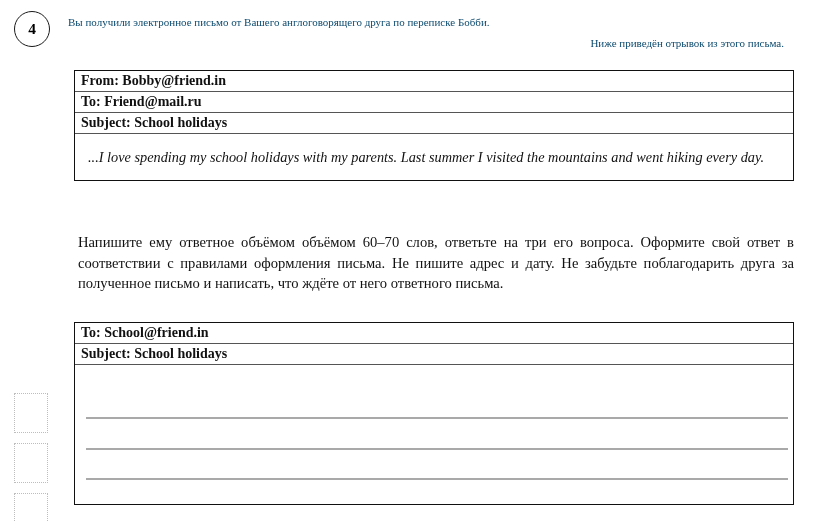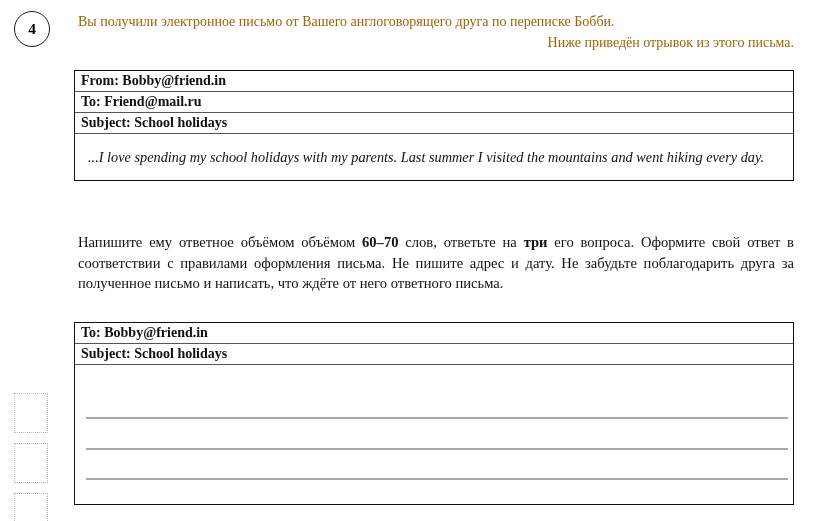--- a/index.html
+++ b/index.html
@@ -42,28 +42,28 @@
     display: flex;
     align-items: center;
     justify-content: center;
     font-size: 15.5px;
     font-weight: bold;
     color: #000;
     line-height: 1;
   }
   .task-text {
     position: absolute;
-    left: 78px;
+    left: 68px;
     top: 12px;
     width: 716px;
-    font-size: 14px;
+    font-size: 11px;
     line-height: 20.5px;
     text-align: justify;
     text-justify: inter-word;
-    color: #a16207;
+    color: #0c4a6e;
   }
   .task-text .l2 { display: block; text-align: right; }
 
   
   .mail-table {
     position: absolute;
     left: 74px;
     width: 720px;
     box-sizing: border-box;
     border: 1.6px solid #111;
@@ -111,21 +111,21 @@
     position: absolute;
     left: 78px;
     top: 232px;
     width: 716px;
     font-size: 14.6px;
     line-height: 20.6px;
     text-align: justify;
     text-justify: inter-word;
     color: #111;
   }
-  .instructions b { font-weight: bold; }
+  .instructions b { font-weight: normal; }
 
   
   .margin-box {
     position: absolute;
     left: 14px;
     width: 34px;
     height: 40px;
     box-sizing: border-box;
     border: 1.5px dotted #bdbdbd;
     background: #fff;
@@ -151,21 +151,21 @@
     <div class="mail-body">
       <p>...I love spending my school holidays with my parents. Last summer I visited the mountains and went hiking every day.</p>
     </div>
   </div>
 
   <div class="instructions">
     <span>Напишите ему ответное объёмом объёмом </span><b>60–70</b><span> слов, ответьте на </span><b>три</b><span> его вопроса. Оформите свой ответ в соответствии с правилами оформления письма. Не пишите адрес и дату. Не забудьте поблагодарить друга за полученное письмо и написать, что ждёте от него ответного письма.</span>
   </div>
 
   <div class="mail-table" id="mail-reply">
-    <div class="mail-row">To: Bobby@friend.in</div>
+    <div class="mail-row">To: School@friend.in</div>
     <div class="mail-row">Subject: School holidays</div>
     <div class="reply-canvas">
       <div class="write-line" style="top:52px"></div>
       <div class="write-line" style="top:83px"></div>
       <div class="write-line" style="top:113px"></div>
     </div>
   </div>
 
   <div class="margin-box" style="top:393px"></div>
   <div class="margin-box" style="top:443px"></div>

